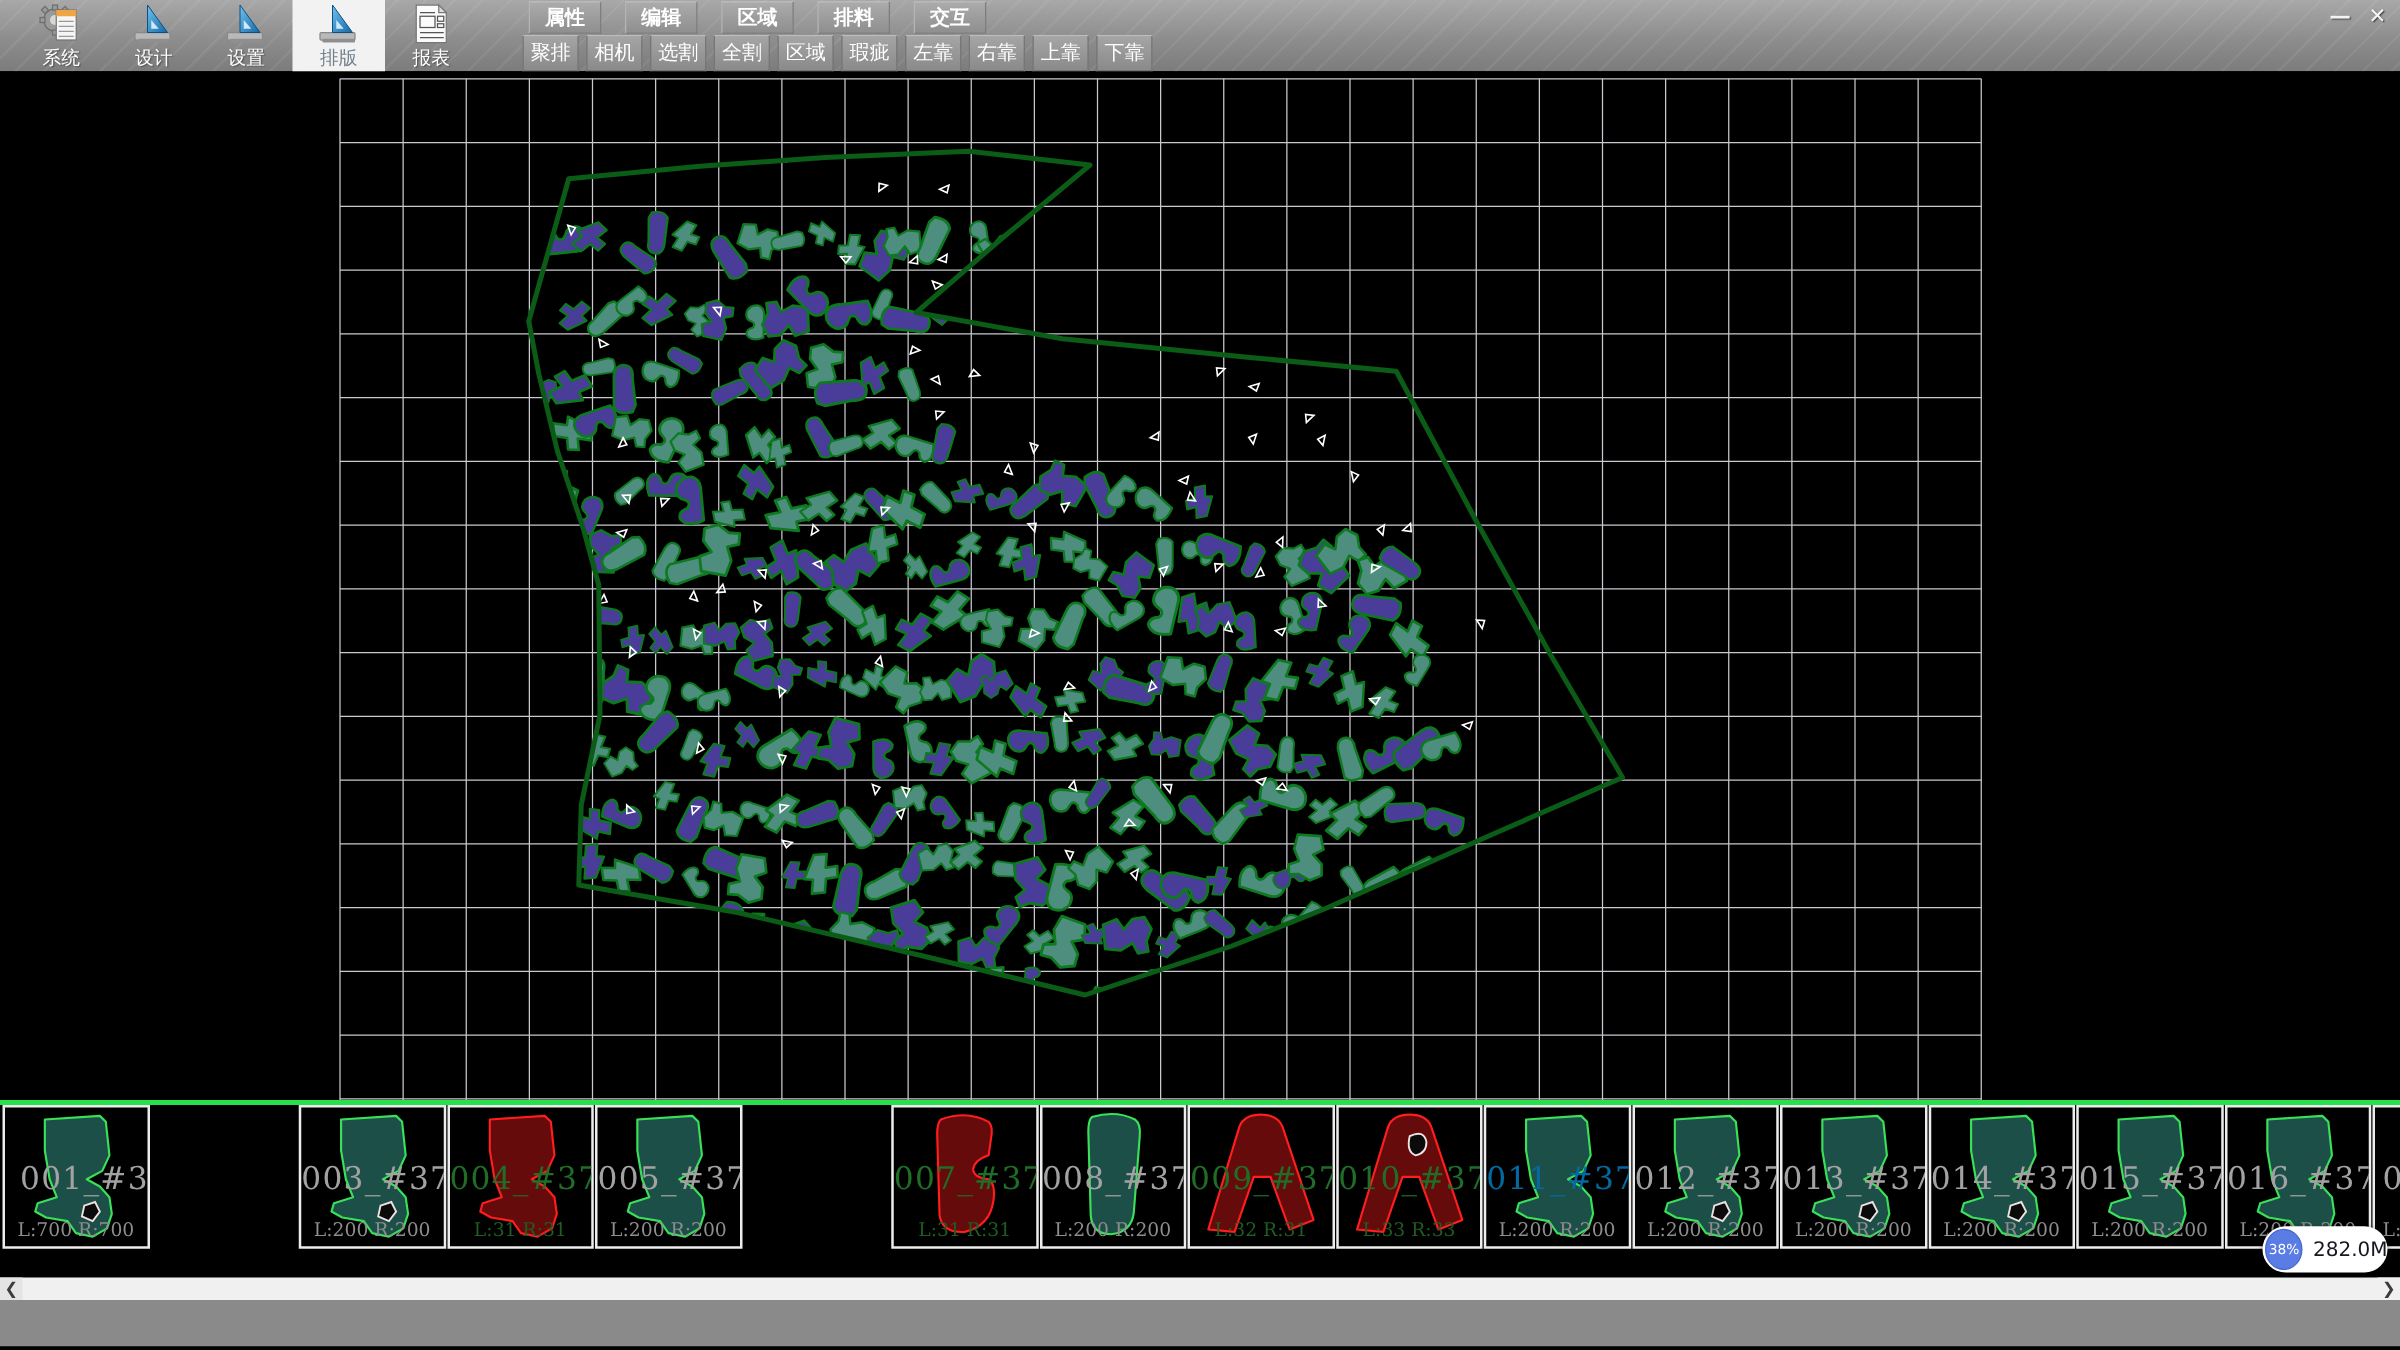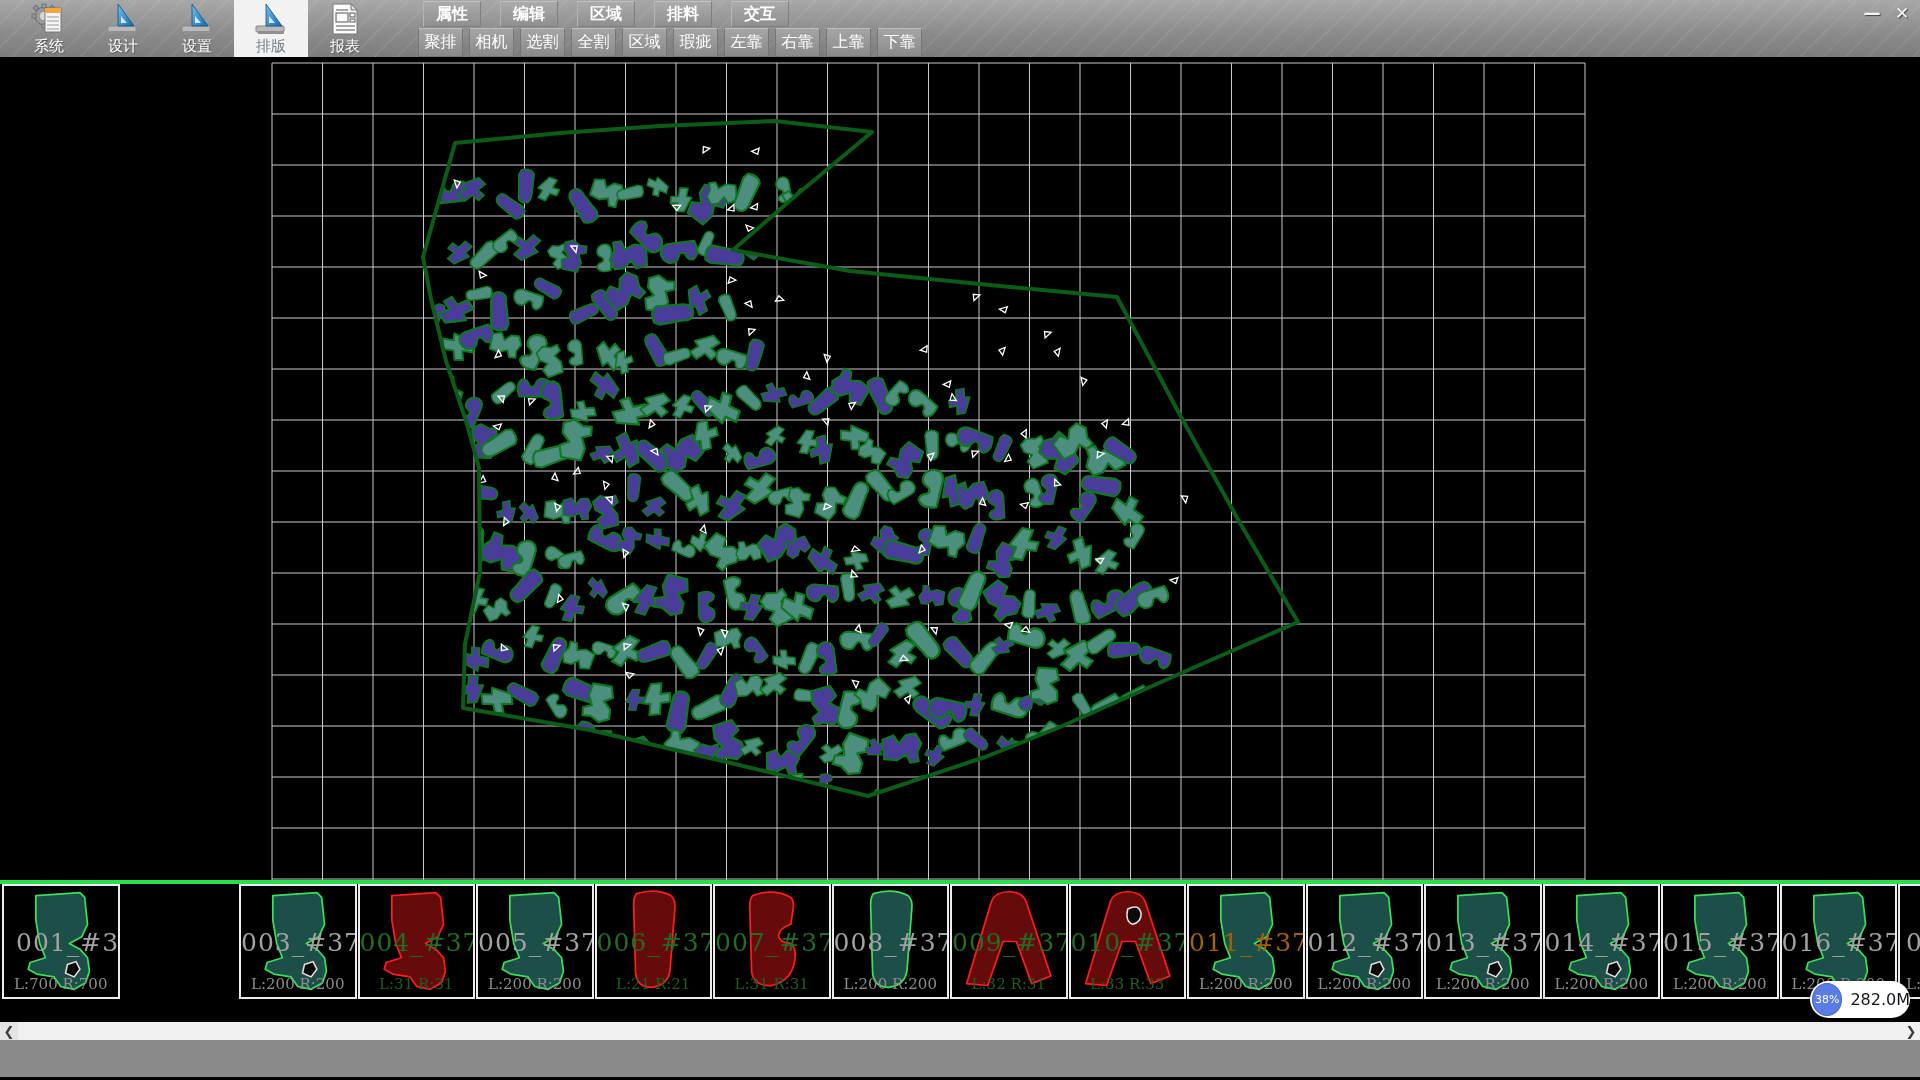--- a/index.html
+++ b/index.html
@@ -954,27 +954,20 @@
         <div class="num" style="color: rgb(31, 109, 38);">004_#37</div>
         <div class="lr" style="color: rgb(31, 92, 34);">L:31 R:31</div>
       </div>
       <div class="cell" style="left: 476px; width: 117.5px;">
         <svg width="113.5" height="111" viewBox="-4 -2 108 116">
           <path d="M24,8 L70,5 L75,10 L78,38 L72,51 L59,58 L70,64 L78,73 L80,87 L76,99 L64,106 L50,103 L43,93 L25,90 L16,85 L18,78 L34,73 L28,58 L24,34 Z" fill="#1d4f49" stroke="#3ae058" stroke-width="1.8" stroke-linejoin="round"></path>
         </svg>
         <div class="num" style="color: rgb(162, 162, 162);">005_#37</div>
         <div class="lr" style="color: rgb(141, 141, 141);">L:200 R:200</div>
       </div>
-      <div class="cell" style="left: 594.5px; width: 117.5px;">
-        <svg width="113.5" height="111" viewBox="-4 -2 108 116">
-          <path d="M32,6 Q52,0 68,8 Q73,12 72,22 L67,86 Q65,102 48,104 Q32,104 31,88 L29,18 Q29,9 32,6 Z" fill="#660b0b" stroke="#ff1d1d" stroke-width="1.8" stroke-linejoin="round"></path>
-        </svg>
-        <div class="num" style="color: rgb(31, 109, 38);">006_#37</div>
-        <div class="lr" style="color: rgb(31, 92, 34);">L:21 R:21</div>
-      </div>
       <div class="cell" style="left: 713px; width: 117.5px;">
         <svg width="113.5" height="111" viewBox="-4 -2 108 116">
           <path d="M30,8 Q52,0 70,10 Q74,14 72,24 L70,38 Q58,42 57,50 Q58,57 70,58 Q76,62 74,76 Q71,97 50,102 Q31,103 29,88 L27,20 Q27,11 30,8 Z" fill="#660b0b" stroke="#ff1d1d" stroke-width="1.8" stroke-linejoin="round"></path>
         </svg>
         <div class="num" style="color: rgb(31, 109, 38);">007_#37</div>
         <div class="lr" style="color: rgb(31, 92, 34);">L:31 R:31</div>
       </div>
       <div class="cell" style="left: 831.5px; width: 117.5px;">
         <svg width="113.5" height="111" viewBox="-4 -2 108 116">
           <path d="M32,6 Q52,0 68,8 Q73,12 72,22 L67,86 Q65,102 48,104 Q32,104 31,88 L29,18 Q29,9 32,6 Z" fill="#1d4f49" stroke="#3ae058" stroke-width="1.8" stroke-linejoin="round"></path>
@@ -994,21 +987,21 @@
           <path d="M6,100 L32,14 Q36,4 50,4 Q64,4 68,14 L94,92 L74,100 L58,56 L44,56 L28,102 Z" fill="#660b0b" stroke="#ff1d1d" stroke-width="1.8" stroke-linejoin="round"></path>
           <path d="M50,22 Q62,16 64,27 Q64,36 55,38 Q47,35 50,22 Z" fill="#0b0b0b" stroke="#efe0e0" stroke-width="1.6"></path>
         </svg>
         <div class="num" style="color: rgb(31, 109, 38);">010_#37</div>
         <div class="lr" style="color: rgb(31, 92, 34);">L:33 R:33</div>
       </div>
       <div class="cell" style="left: 1187px; width: 117.5px;">
         <svg width="113.5" height="111" viewBox="-4 -2 108 116">
           <path d="M24,8 L70,5 L75,10 L78,38 L72,51 L59,58 L70,64 L78,73 L80,87 L76,99 L64,106 L50,103 L43,93 L25,90 L16,85 L18,78 L34,73 L28,58 L24,34 Z" fill="#1d4f49" stroke="#3ae058" stroke-width="1.8" stroke-linejoin="round"></path>
         </svg>
-        <div class="num" style="color: #a16207;">011_#37</div>
+        <div class="num" style="color: #0369a1;">011_#37</div>
         <div class="lr" style="color: rgb(141, 141, 141);">L:200 R:200</div>
       </div>
       <div class="cell" style="left: 1305.5px; width: 117.5px;">
         <svg width="113.5" height="111" viewBox="-4 -2 108 116">
           <path d="M24,8 L70,5 L75,10 L78,38 L72,51 L59,58 L70,64 L78,73 L80,87 L76,99 L64,106 L50,103 L43,93 L25,90 L16,85 L18,78 L34,73 L28,58 L24,34 Z" fill="#1d4f49" stroke="#3ae058" stroke-width="1.8" stroke-linejoin="round"></path>
           <path d="M57,80 L66,77 L70,85 L64,93 L55,89 Z" fill="#0b0b0b" stroke="#efe0e0" stroke-width="1.6"></path>
         </svg>
         <div class="num" style="color: rgb(162, 162, 162);">012_#37</div>
         <div class="lr" style="color: rgb(141, 141, 141);">L:200 R:200</div>
       </div>

